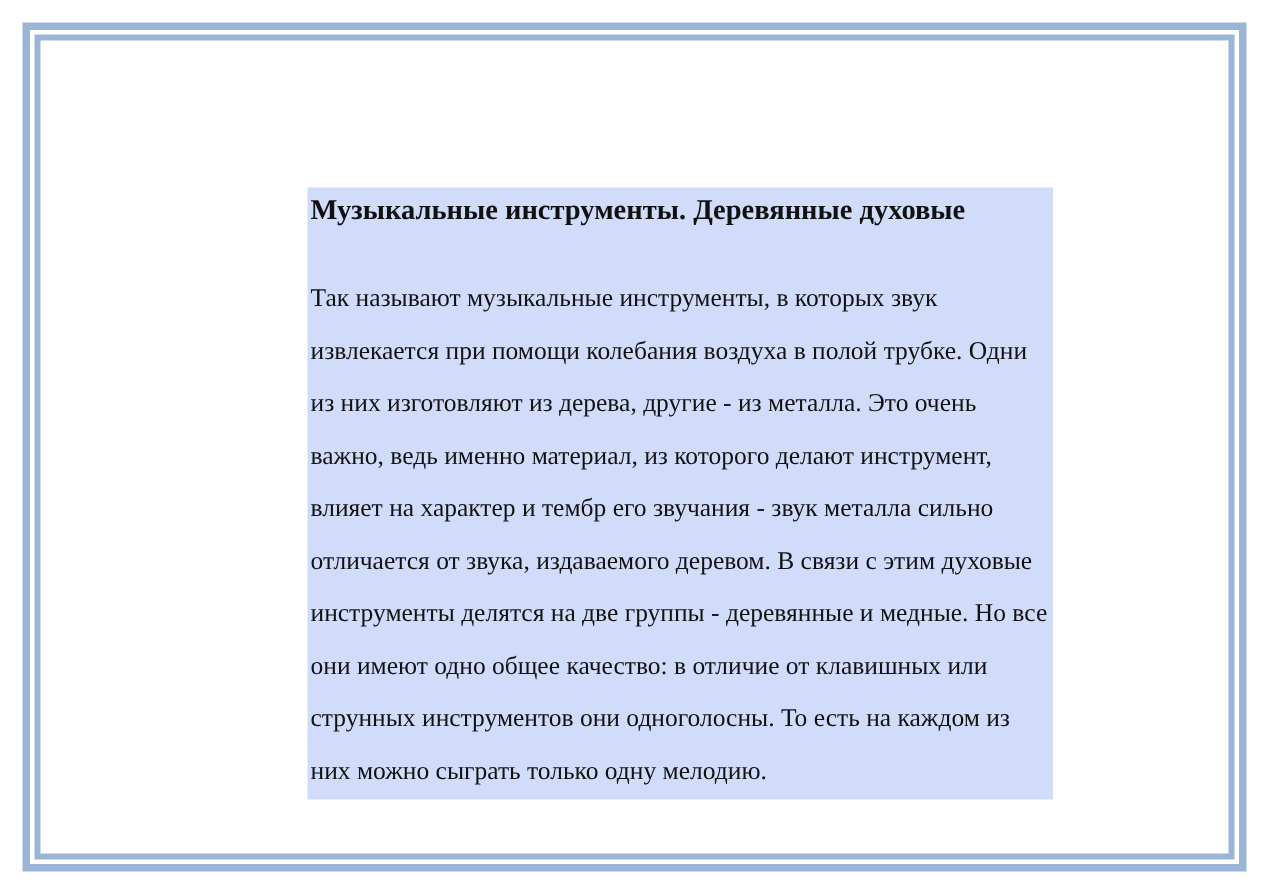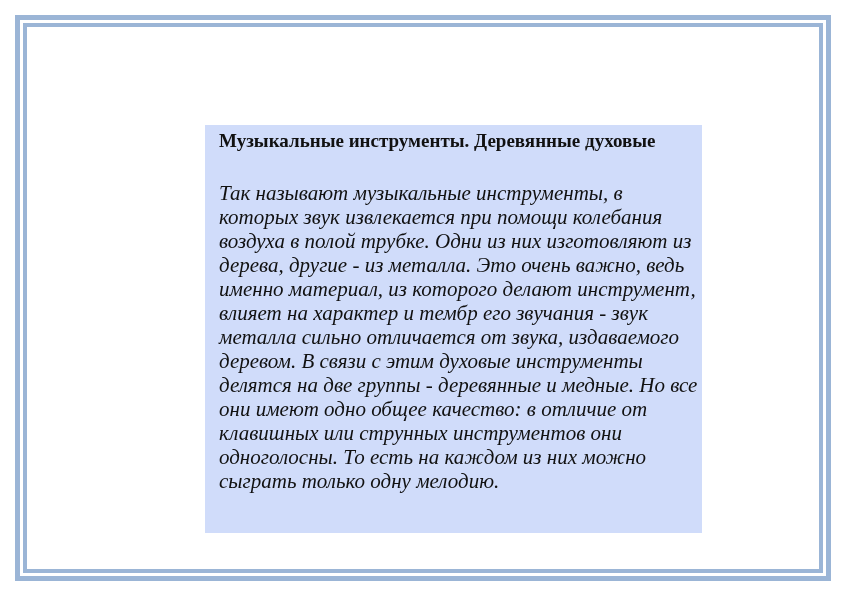--- a/index.html
+++ b/index.html
@@ -37,40 +37,39 @@
       background: #ffffff;
     }
     .text-box {
       position: absolute;
       left: 205px;
       top: 125px;
       width: 497px;
       height: 408px;
       box-sizing: border-box;
       background: #d0dcfa;
-      padding: 2px 2px 0 14px;
+      padding: 2px 2px 0 2px;
       font-family: "Liberation Serif", "DejaVu Serif", serif;
       color: #111111;
     }
     .title {
       font-weight: bold;
       font-size: 19px;
       line-height: 27px;
       margin: 0;
       padding: 0;
     }
     .spacer {
       height: 27px;
     }
     .body-text {
-      font-size: 21px;
-      line-height: 24px;
+      font-size: 17px;
+      line-height: 35px;
       margin: 0;
       padding: 0;
-      font-style: italic;
     }
   </style>
 </head>
 <body>
 
 <div class="slide">
   <div class="frame-outer">
     <div class="frame-inner"></div>
   </div>
 

